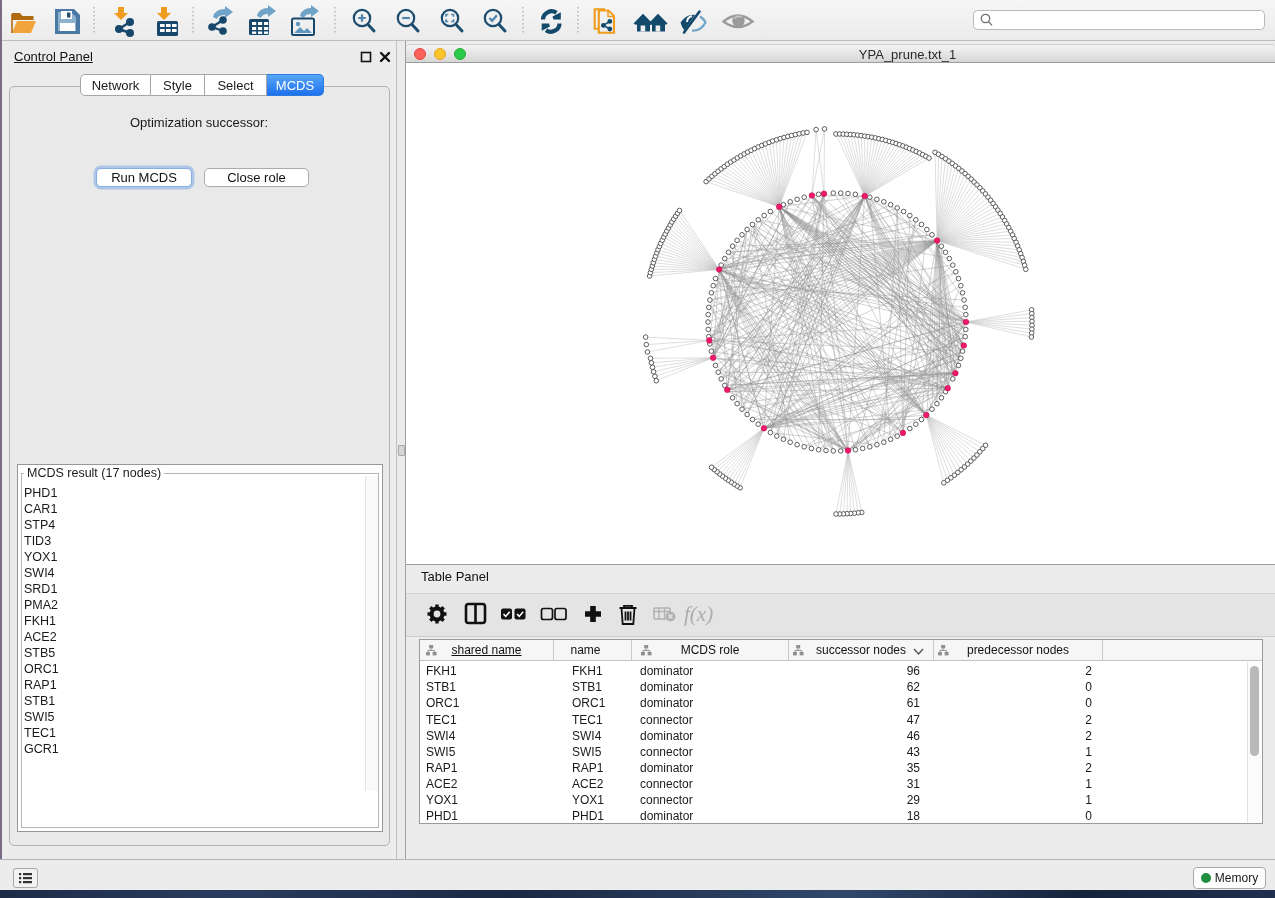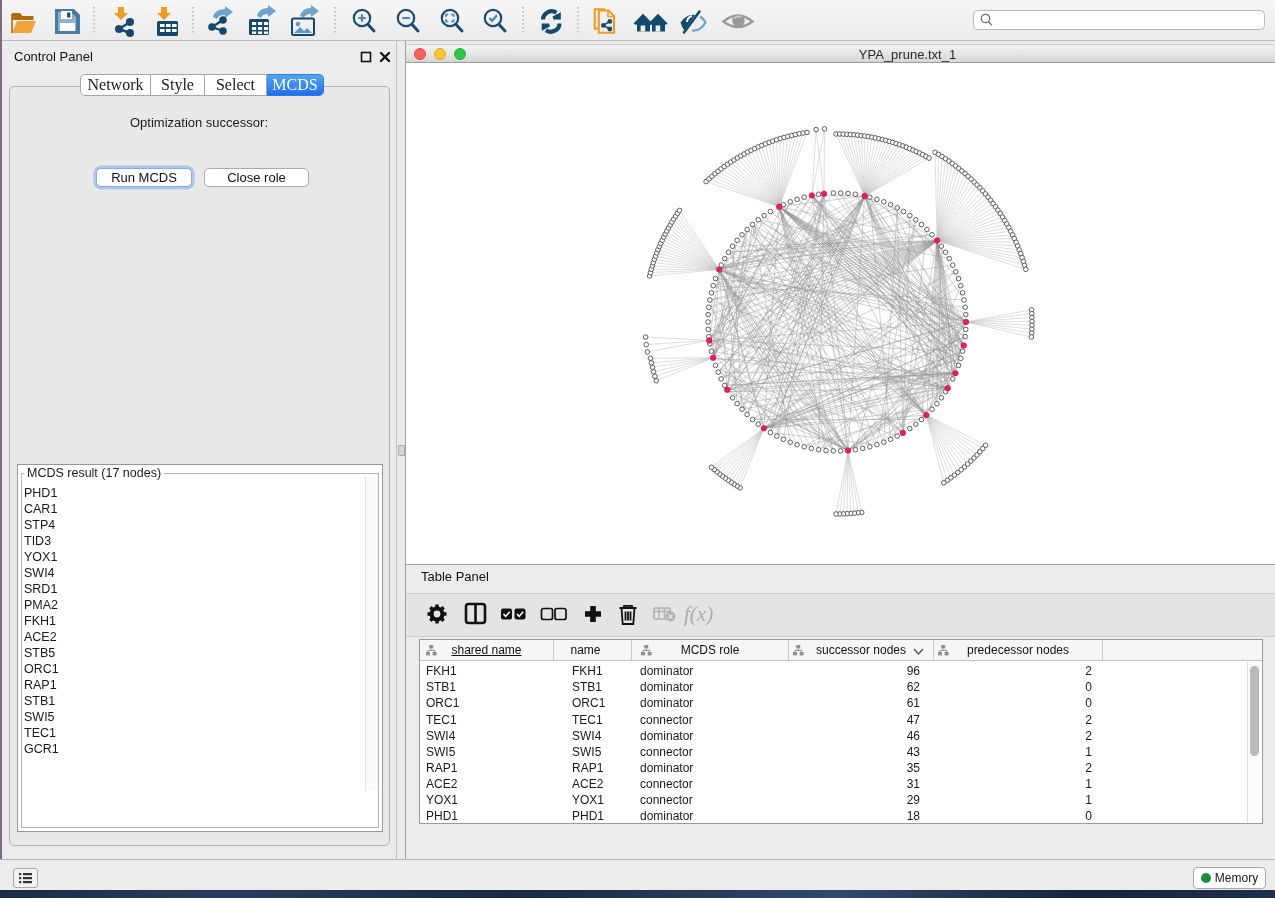--- a/index.html
+++ b/index.html
@@ -6,27 +6,27 @@
   html,body { width:1275px; height:898px; overflow:hidden; }
   body { font-family:"Liberation Sans", sans-serif; background:#ececec; position:relative; color:#1a1a1a; }
   .abs { position:absolute; }
   
   #toolbar { left:0; top:0; width:1275px; height:41px;
     background:linear-gradient(#f6f6f6,#ebebeb); border-bottom:1px solid #bdbdbd; }
   
   #ledge { left:0; top:0; width:2px; height:890px; background:#7b6a84; }
   
   #cpanel { left:2px; top:41px; width:394px; height:818px; background:#ececec; }
-  #cpanel h1 { position:absolute; left:12px; top:8px; font-size:13px; font-weight:400; color:#111; }
+  #cpanel h1 { position:absolute; left:12px; top:8px; font-size:13px; font-weight:400; color:#111;text-decoration:underline; }
   .winbtn { position:absolute; font-size:12px; color:#111; }
   #cpbox { position:absolute; left:7px; top:45px; width:381px; height:760px;
     background:#e9e9e9; border:1px solid #b2b2b2; border-radius:5px; }
   .tabbar { position:absolute; display:flex; height:22px; }
-  .tab { border:1px solid #a6a6a6; border-left:none; background:#fff; font-size:16px;
-    color:#1a1a1a; display:flex; align-items:center; justify-content:center;font-family:Liberation Serif, serif; }
+  .tab { border:1px solid #a6a6a6; border-left:none; background:#fff; font-size:13px;
+    color:#1a1a1a; display:flex; align-items:center; justify-content:center; }
   .tab.first { border-left:1px solid #a6a6a6; border-radius:5px 0 0 5px; }
   .tab.last { border-radius:0 5px 5px 0; }
   .tab.sel { background:linear-gradient(#55a5f7,#1e71ee); color:#fff; border-color:#2e7be0; }
   #optlabel { position:absolute; left:0; width:394px; top:74px; text-align:center; font-size:13px; }
   #combo { position:absolute; left:43px; top:96px; width:313px; height:19px; background:#fff;
     border:1px solid #b5b5b5; border-radius:4px; font-size:13px; line-height:17px; padding-left:13px; }
   #combo .step { position:absolute; right:0px; top:-1px; width:18px; height:19px; border-radius:4px;
     background:linear-gradient(#70b5fa,#2071ef); }
   .macbtn { position:absolute; height:19px; background:#fff; border:1px solid #ababab;
     border-radius:5px; font-size:13px; text-align:center; line-height:17px; color:#111; }

